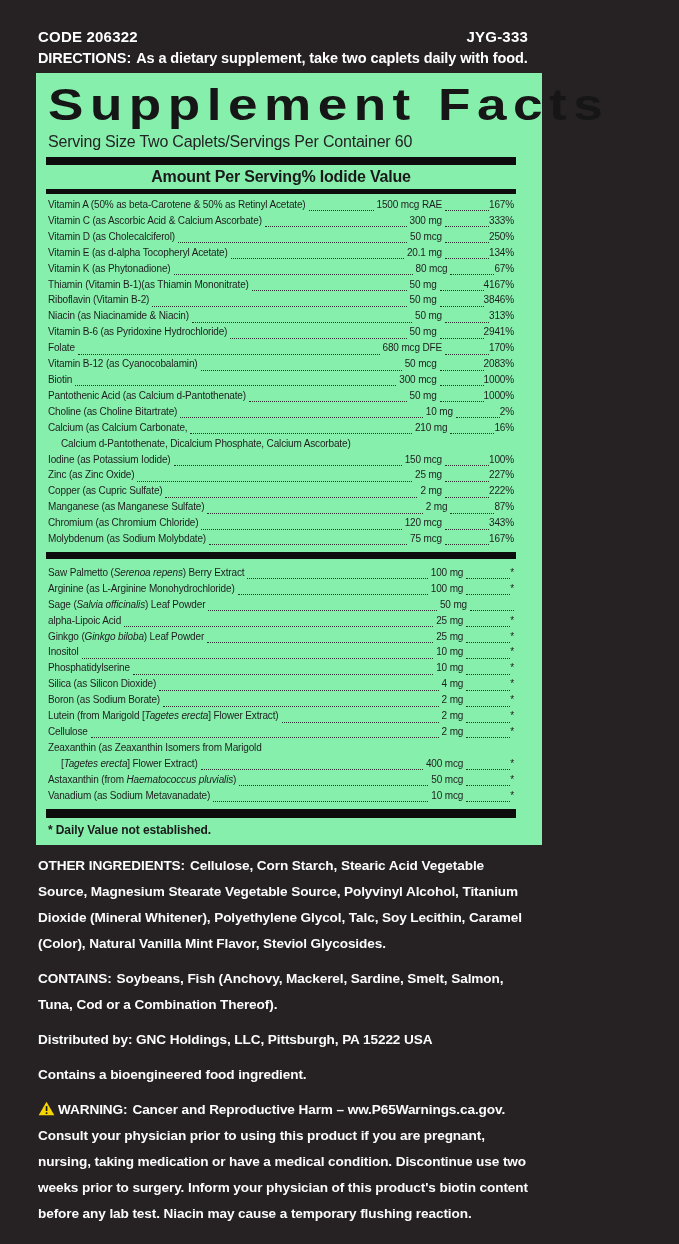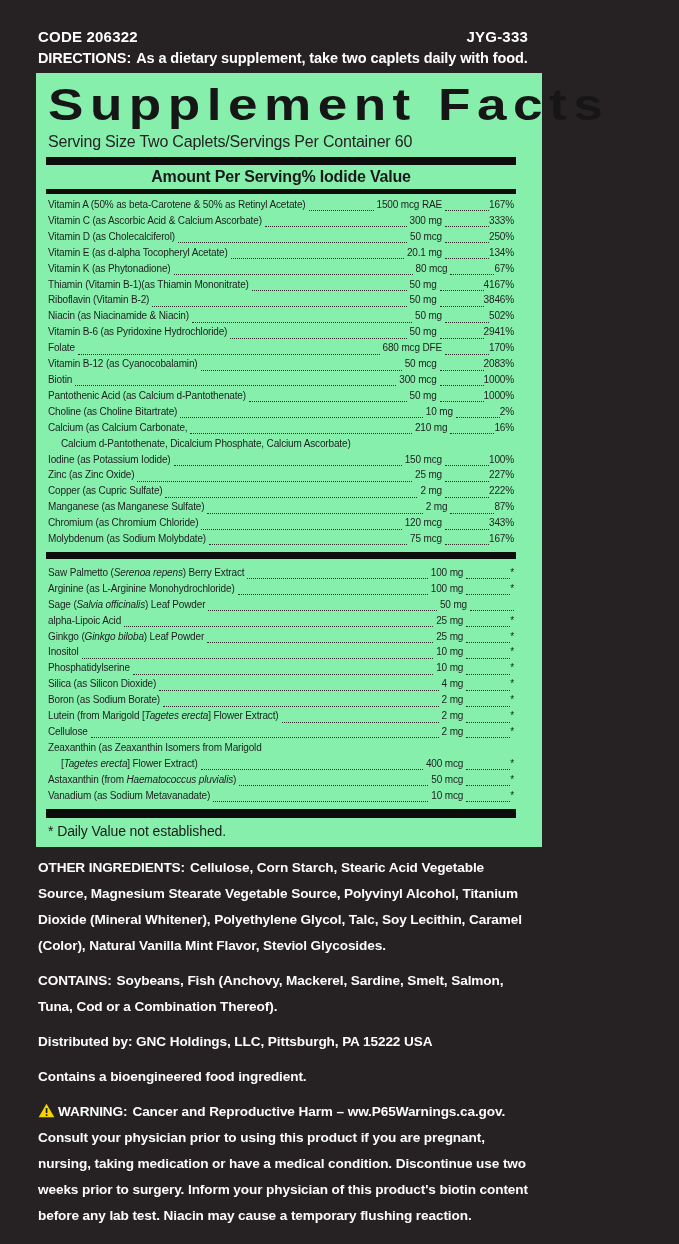--- a/index.html
+++ b/index.html
@@ -47,21 +47,21 @@
   .row { display:flex; align-items:center; font-size:10px; line-height:15.9px; letter-spacing:-0.15px; color:#1e1e1e; }
   .row .nm { white-space:nowrap; }
   .row .nm i { font-style:italic; }
   .row .ld  { flex:1 1 auto; min-width:6px; height:12px; border-bottom:1.8px dotted #2e2e2e; margin:0 3px; }
   .row .ld2 { flex:0 0 44px; height:12px; border-bottom:1.8px dotted #2e2e2e; margin:0 0 0 3px; }
   .row .amt { white-space:nowrap; }
   .row .dv  { white-space:nowrap; text-align:right; }
   .row.subl { padding-left:13px; }
   .row.subr { justify-content:flex-end; padding-right:64px; }
   .row.ind .nm { padding-left:13px; }
-  .footnote { font-size:14px; padding:5px 2px 1px 2px; letter-spacing:-0.1px; }
+  .footnote { font-size:12px; padding:5px 2px 1px 2px; letter-spacing:-0.1px;font-weight:bold; }
 
   
   .footer { margin:8px 38px 0 38px; color:#fdfdfd; font-weight:bold; font-size:13.6px; line-height:26px; letter-spacing:-0.1px; }
   .footer p { margin:0 0 9px 0; }
   .footer .lbl { margin-right:5px; }
   .warnsvg { width:17px; height:15px; vertical-align:-2px; margin-right:3px; }
 </style>
 </head>
 <body>
 
@@ -134,21 +134,21 @@
           <span class="ld"></span>
           <span class="amt">50 mg</span>
           <span class="ld2"></span>
           <span class="dv">3846%</span>
         </div>
         <div class="row">
           <span class="nm">Niacin (as Niacinamide &amp; Niacin)</span>
           <span class="ld"></span>
           <span class="amt">50 mg</span>
           <span class="ld2"></span>
-          <span class="dv">502%</span>
+          <span class="dv">313%</span>
         </div>
         <div class="row">
           <span class="nm">Vitamin B-6 (as Pyridoxine Hydrochloride)</span>
           <span class="ld"></span>
           <span class="amt">50 mg</span>
           <span class="ld2"></span>
           <span class="dv">2941%</span>
         </div>
         <div class="row">
           <span class="nm">Folate</span>

